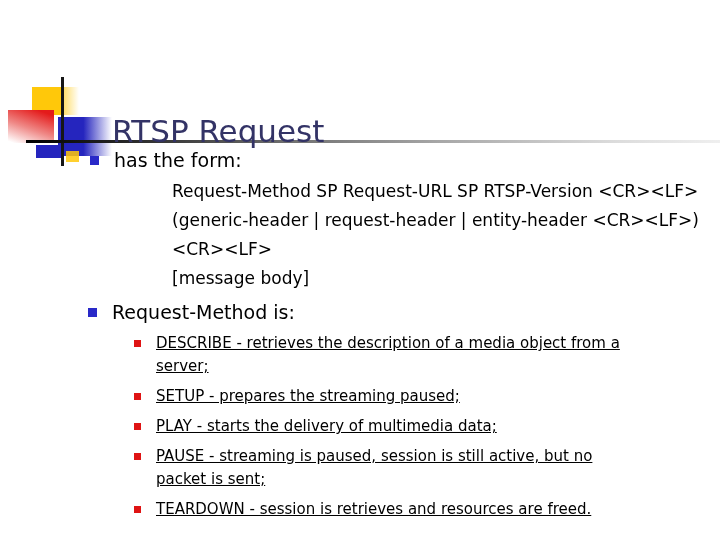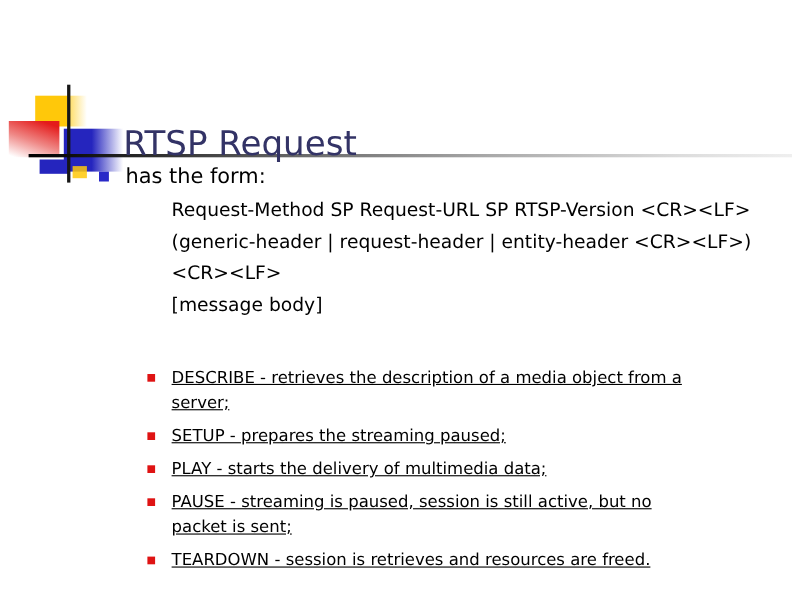--- a/index.html
+++ b/index.html
@@ -40,21 +40,21 @@
     font-size:31px;font-weight:400;line-height:34px;
     color:var(--title);letter-spacing:0;
   }
   
   .l1{position:absolute;display:flex;font-size:19px;line-height:24px;color:var(--body-text);}
   .item-form{left:90px;top:148px;}
   .item-methods{left:88px;top:300px;}
   .b1{width:9px;height:9px;background:var(--level1-bullet);margin:8px 15px 0 0;flex:none;}
   
   .code{
-    position:absolute;left:156px;top:177px;
+    position:absolute;left:172px;top:177px;
     font-size:17px;line-height:29px;white-space:pre;color:var(--body-text);
   }
   
   .sublist{position:absolute;left:134px;top:332px;width:599px;text-decoration:underline;}
   .l2{display:flex;margin-bottom:7px;font-size:15px;line-height:23px;}
   .b2{width:7px;height:7px;background:var(--level2-bullet);margin:8px 15px 0 0;flex:none;}
   .l2-text{white-space:pre;}
 </style>
 </head>
 <body>
@@ -77,20 +77,24 @@
   <div class="l1 item-form">
     <span class="b1"></span>
     <span>has the form:</span>
   </div>
 
   <div class="code">Request-Method SP Request-URL SP RTSP-Version &lt;CR&gt;&lt;LF&gt;
 (generic-header | request-header | entity-header &lt;CR&gt;&lt;LF&gt;)
 &lt;CR&gt;&lt;LF&gt;
 [message body]</div>
 
+  <div class="l1 item-methods">
+    <span class="b1"></span>
+    <span>Request-Method is:</span>
+  </div>
 
   <div class="sublist">
     <div class="l2">
       <span class="b2"></span>
       <span class="l2-text">DESCRIBE - retrieves the description of a media object from a
 server;</span>
     </div>
     <div class="l2">
       <span class="b2"></span>
       <span class="l2-text">SETUP - prepares the streaming paused;</span>

